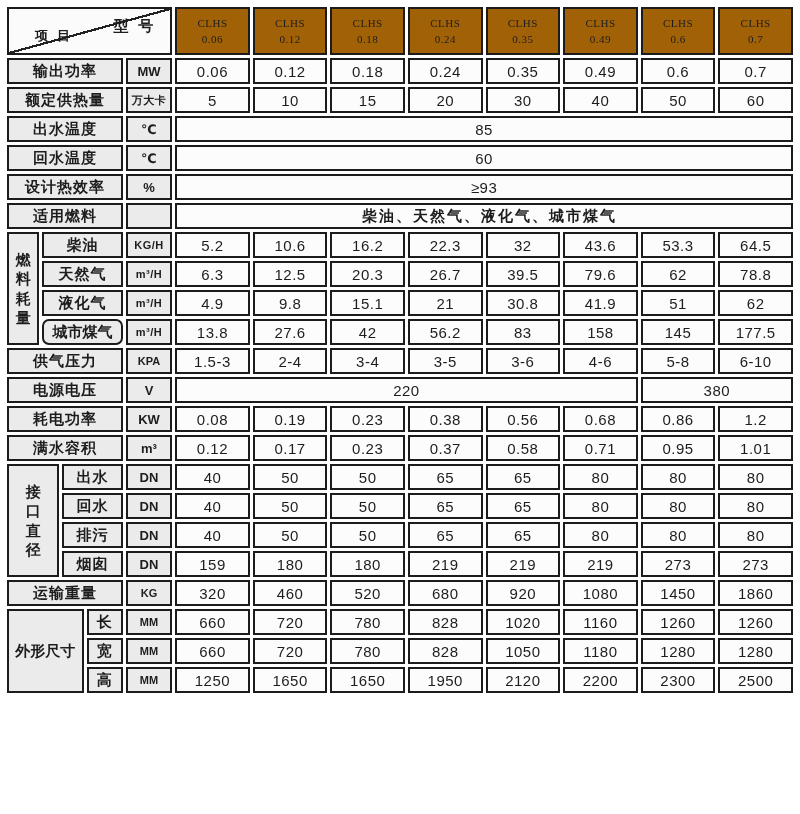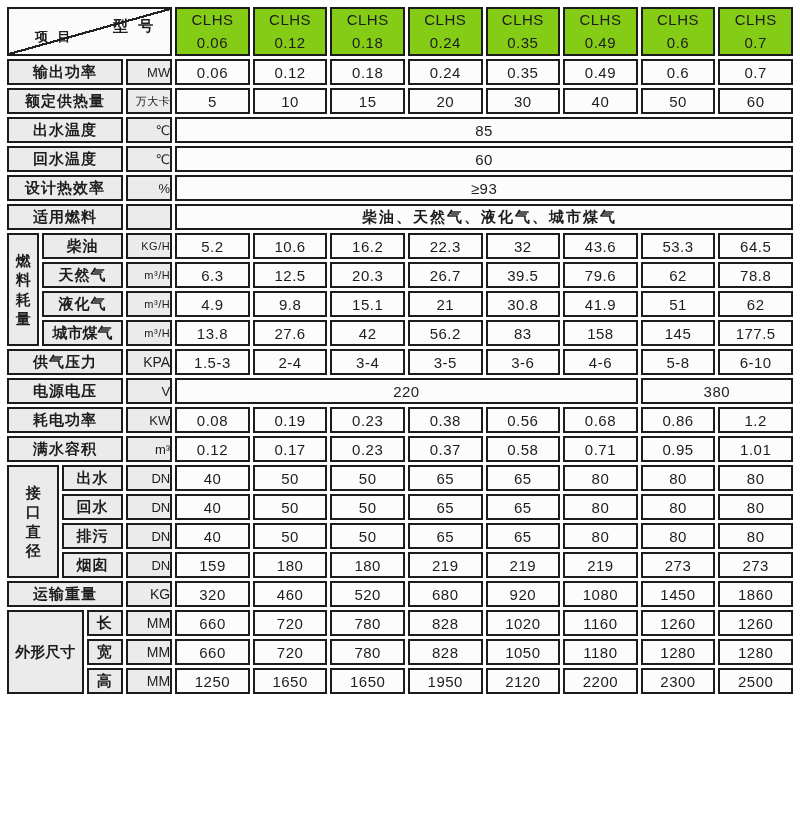--- a/index.html
+++ b/index.html
@@ -3,28 +3,28 @@
 <meta charset="utf-8">
 <style>
   html,body{margin:0;padding:0;background:#ffffff;width:800px;height:814px;overflow:hidden;
     font-family:"Liberation Sans","DejaVu Sans",sans-serif;color:#1d1d1d;}
   .page{width:800px;height:814px;}
   table.spec{border-collapse:separate;border-spacing:3px;table-layout:fixed;
     width:792px;margin:4px auto 0 auto;}
   td{border:2px solid #1c1c1c;box-sizing:border-box;text-align:center;vertical-align:middle;
     padding:0;overflow:hidden;}
   tr{height:26px;}
-  tr.hdr{height:48px;}
-  .hcell{background:#84cc16;font-size:15px;line-height:1.5;white-space:pre-line;letter-spacing:.5px;}
+  tr.hdr{height:48px;font-family:Liberation Serif, serif;}
+  .hcell{background:#a16207;font-size:11px;line-height:1.5;white-space:pre-line;letter-spacing:.5px;}
   .lbl{background:#ebebeb;font-weight:bold;font-size:15px;letter-spacing:1px;}
   .grp{background:#ebebeb;font-weight:bold;font-size:15px;}
   .vert{white-space:pre-line;line-height:1.3;}
-  .unit{background:#ebebeb;font-weight:normal;font-size:13px;text-align:right;}
+  .unit{background:#ebebeb;font-weight:bold;font-size:13px;}
   .unit.sm{font-size:11px;letter-spacing:.5px;margin-left:20px;}
-  .unit.md{font-size:14px;}
+  .unit.md{font-size:11px;}
   .val{background:#fcfcfc;font-size:15px;letter-spacing:.5px;}
   .corner{background:#fbfbfb;position:relative;
     background-image:linear-gradient(to bottom right,
       transparent calc(50% - 1.1px),#222 calc(50% - 1.1px),
       #222 calc(50% + 1.1px),transparent calc(50% + 1.1px));}
   .corner .ctop{position:absolute;top:8px;right:14px;font-weight:bold;font-size:15px;letter-spacing:3px;}
   .corner .cbot{position:absolute;bottom:8px;left:26px;font-weight:bold;font-size:13px;letter-spacing:3px;}
 </style>
 </head>
 <body>
@@ -155,21 +155,21 @@
   <td class="val">4.9</td>
   <td class="val">9.8</td>
   <td class="val">15.1</td>
   <td class="val">21</td>
   <td class="val">30.8</td>
   <td class="val">41.9</td>
   <td class="val">51</td>
   <td class="val">62</td>
 </tr>
 <tr>
-  <td colspan="3" class="lbl" style="letter-spacing:0;">城市煤气</td>
+  <td colspan="3" class="lbl" style="letter-spacing:0;border-radius:7px;">城市煤气</td>
   <td class="unit sm">m³/H</td>
   <td class="val">13.8</td>
   <td class="val">27.6</td>
   <td class="val">42</td>
   <td class="val">56.2</td>
   <td class="val">83</td>
   <td class="val">158</td>
   <td class="val">145</td>
   <td class="val">177.5</td>
 </tr>

